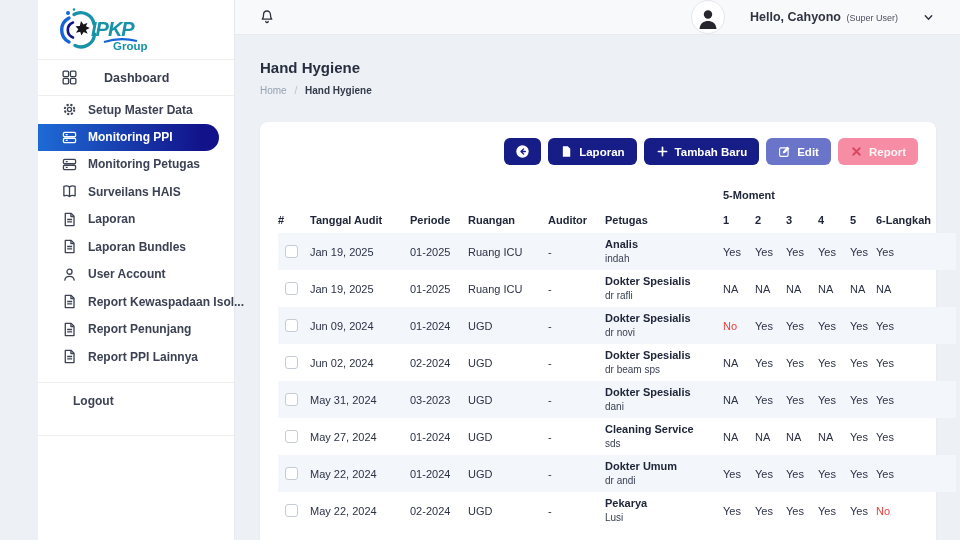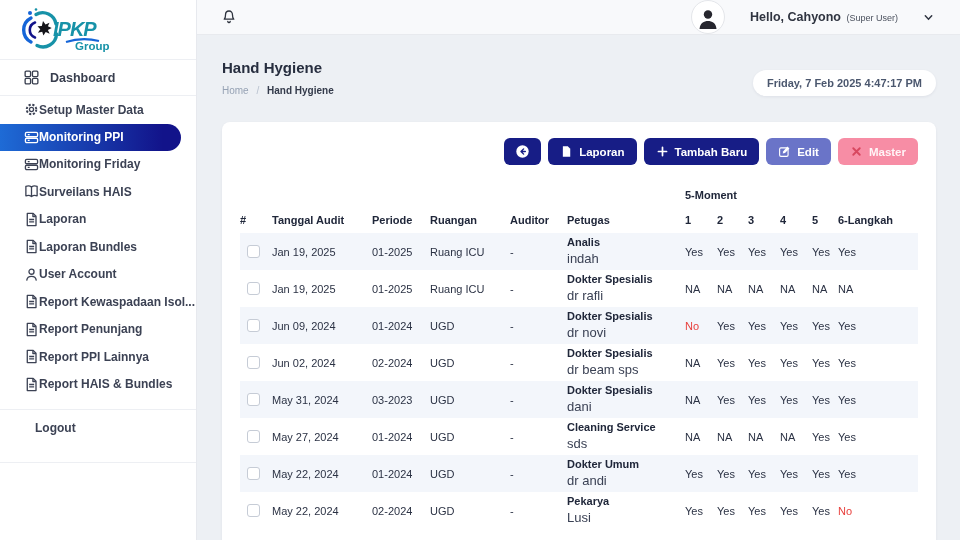--- a/index.html
+++ b/index.html
@@ -8,27 +8,27 @@
     width:960px; height:540px; overflow:hidden;
     font-family:"Liberation Sans", sans-serif;
     background:#edf0f4; display:flex; color:#2b3244;
   }
   svg { display:block; }
 
   
   .sidebar {
     width:197px; min-width:197px; height:540px;
     background:#ffffff; border-right:1px solid #e7e9ee;
-    display:flex; flex-direction:column;
+    display:flex; flex-direction:column;margin-left:38px;
   }
   .logo-row { height:60px; display:flex; align-items:center; padding-left:20px; border-bottom:1px solid #edeff3; }
-  .nav-single { height:36px; display:flex; align-items:center; gap:11px; padding-left:24px;
+  .nav-single { height:36px; display:flex; align-items:center; gap:27px; padding-left:24px;
     font-size:12.5px; font-weight:600; color:#383e4e; border-bottom:1px solid #edeff3; cursor:pointer; }
   .section-label { padding:13px 0 6px 24px; font-size:10.5px; font-weight:800; letter-spacing:.4px; color:#2c3140; }
-  .nav-item { height:27.5px; display:flex; align-items:center; padding-left:24px;
+  .nav-item { height:27.5px; display:flex; align-items:center; gap:11px; padding-left:24px;
     font-size:12px; font-weight:600; color:#3c4254; cursor:pointer; white-space:nowrap; }
   .nav-item .nav-ic svg, .nav-single .nav-ic svg { width:15px; height:15px; }
   .nav-item.active {
     background:linear-gradient(90deg,#1e6bd6 0%, #12138a 90%);
     color:#ffffff; border-radius:0 15px 15px 0; margin-right:15px; height:27px;
   }
   .side-sep { border:none; border-top:1px solid #edeff3; margin:11px 0; width:100%; }
   .logout-row { height:30px; display:flex; gap:11px; padding-left:24px;
     font-size:12px; font-weight:600; color:#3c4254; cursor:pointer; }
 
@@ -83,21 +83,21 @@
   table.audit { margin-top:22px; width:678px; border-collapse:collapse; table-layout:fixed; }
   table.audit th { text-align:left; font-size:11px; font-weight:800; color:#20273a; padding:0; }
   tr.group-row th { height:20px; vertical-align:top; padding-top:2px; }
   tr.cols-row th { height:26px; vertical-align:middle; }
   table.audit td { font-size:11px; color:#2b3244; height:37px; vertical-align:middle; padding:0; }
   tbody tr:nth-child(odd) { background:#f3f6fb; }
   .cbx { appearance:none; -webkit-appearance:none; width:13px; height:13px; border:1px solid #c6ccd6;
     border-radius:3px; background:#ffffff; margin:0 0 0 7px; vertical-align:middle; cursor:pointer; }
   th.hash { padding-left:8px; }
   .petugas-role { font-weight:800; font-size:11px; color:#20273a; line-height:1.25; }
-  .petugas-name { font-size:13px; color:#3a4154; line-height:1.25; margin-top:1px; }
+  .petugas-name { font-size:10px; color:#3a4154; line-height:1.25; margin-top:1px; }
   td.val.no { color:#e8403d; }
 </style>
 </head>
 <body>
 
 <aside class="sidebar">
   <div class="logo-row">
     <svg width="100" height="48" viewBox="0 0 100 48">
       <circle cx="10" cy="7" r="2" fill="#1565d8"></circle>
       <circle cx="16" cy="3.5" r="1.3" fill="#1792a8"></circle>
@@ -146,21 +146,21 @@
         <span>Monitoring PPI</span>
       </div>
       <div class="nav-item">
         <span class="nav-ic">
           <svg viewBox="0 0 16 16" fill="none" stroke="currentColor" stroke-width="1.4">
             <rect x="1.5" y="2.6" width="13" height="4.6" rx="1.4"></rect>
             <rect x="1.5" y="8.8" width="13" height="4.6" rx="1.4"></rect>
             <path d="M4 4.9 h2 M4 11.1 h2"></path>
           </svg>
         </span>
-        <span>Monitoring Friday</span>
+        <span>Monitoring Petugas</span>
       </div>
       <div class="nav-item">
         <span class="nav-ic">
           <svg viewBox="0 0 16 16" fill="none" stroke="currentColor" stroke-width="1.4" stroke-linejoin="round">
             <path d="M8 3.2 C6.4 1.9 3.8 1.8 2 2.5 V12.6 C3.8 11.9 6.4 12 8 13.3 C9.6 12 12.2 11.9 14 12.6 V2.5 C12.2 1.8 9.6 1.9 8 3.2 Z"></path>
             <path d="M8 3.2 V13.3"></path>
           </svg>
         </span>
         <span>Surveilans HAIS</span>
       </div>
@@ -215,30 +215,20 @@
       </div>
       <div class="nav-item">
         <span class="nav-ic">
           <svg viewBox="0 0 16 16" fill="none" stroke="currentColor" stroke-width="1.4" stroke-linejoin="round">
             <path d="M3.5 1.5 H9.8 L12.8 4.5 V14.5 H3.5 Z"></path>
             <path d="M9.5 1.7 V4.8 H12.6"></path>
             <path d="M5.5 8 H10.8 M5.5 10.6 H10.8"></path>
           </svg>
         </span>
         <span>Report PPI Lainnya</span>
-      </div>
-      <div class="nav-item">
-        <span class="nav-ic">
-          <svg viewBox="0 0 16 16" fill="none" stroke="currentColor" stroke-width="1.4" stroke-linejoin="round">
-            <path d="M3.5 1.5 H9.8 L12.8 4.5 V14.5 H3.5 Z"></path>
-            <path d="M9.5 1.7 V4.8 H12.6"></path>
-            <path d="M5.5 8 H10.8 M5.5 10.6 H10.8"></path>
-          </svg>
-        </span>
-        <span>Report HAIS &amp; Bundles</span>
       </div>
     </nav>
 
   <hr class="side-sep">
   <div class="logout-row">
     <span class="nav-ic">
         <svg viewBox="0 0 16 16" fill="none" stroke="currentColor" stroke-width="1.4" stroke-linecap="round" stroke-linejoin="round">
           <path d="M6.5 2 H2.8 V14 H6.5"></path>
           <path d="M9.5 8 H14.2 M12 5.4 L14.6 8 L12 10.6"></path>
         </svg>
@@ -281,21 +271,20 @@
   <div class="content">
     <div class="page-head">
       <div>
         <div class="page-title">Hand Hygiene</div>
         <div class="breadcrumb">
           <span class="bc-home">Home</span>
           <span class="bc-sep">/</span>
           <span class="bc-cur">Hand Hygiene</span>
         </div>
       </div>
-      <div class="date-pill">Friday, 7 Feb 2025 4:47:17 PM</div>
     </div>
 
     <div class="card">
       <div class="toolbar">
         <button class="btn navy icon-only">
             <span>
               <svg viewBox="0 0 16 16">
                 <circle cx="8" cy="8" r="6.6" fill="#ffffff"></circle>
                 <path d="M9.2 5.2 L6.4 8 L9.2 10.8 M6.8 8 H11" stroke="#171d86" stroke-width="1.5" fill="none" stroke-linecap="round" stroke-linejoin="round"></path>
               </svg>
@@ -325,21 +314,21 @@
               </svg>
             </span>
             <span>Edit</span>
           </button>
         <button class="btn pink">
             <span>
               <svg viewBox="0 0 16 16" stroke="#d8475f" stroke-width="2.3" stroke-linecap="round" fill="none">
                 <path d="M4 4 L12 12 M12 4 L4 12"></path>
               </svg>
             </span>
-            <span>Master</span>
+            <span>Report</span>
           </button>
       </div>
 
       <table class="audit">
         <colgroup>
           <col style="width:32px">
             <col style="width:100px">
             <col style="width:58px">
             <col style="width:80px">
           <col style="width:57px">

